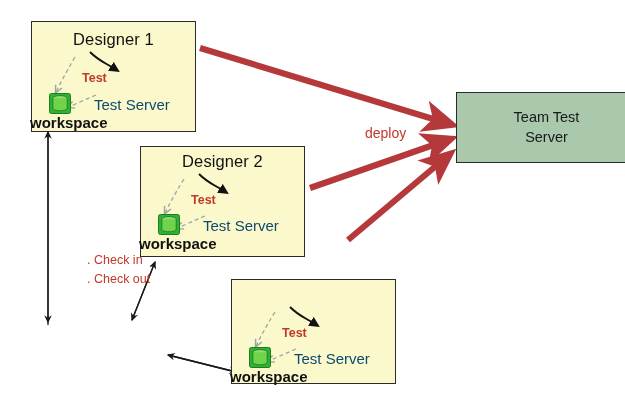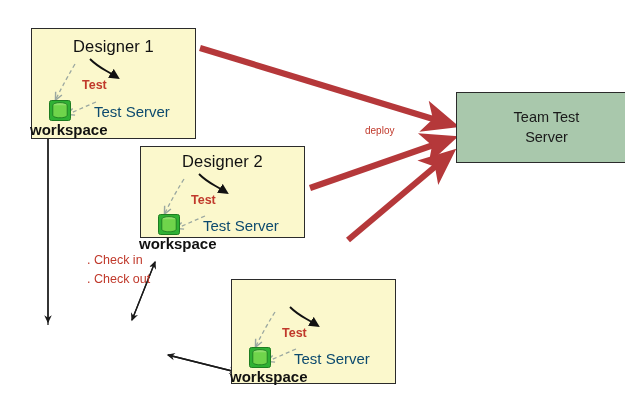--- a/index.html
+++ b/index.html
@@ -100,21 +100,21 @@
   .checklist {
     position: absolute;
     font-size: 12.5px;
     color: #c0392b;
     line-height: 1.5;
     white-space: nowrap;
     margin-left: 32px;
   }
   .deploy-label {
     position: absolute;
-    font-size: 10px;
+    font-size: 14px;
     color: #c0392b;
   }
 </style>
 </head>
 <body>
 
 <div id="canvas">
 
   <svg class="layer" viewBox="0 0 625 400">
     <defs>
@@ -154,21 +154,21 @@
       <line x1="132" y1="320" x2="155" y2="262" stroke="#1a1a1a" stroke-width="1.3" marker-end="url(#blackhead)"></line>
       <line x1="155" y1="262" x2="132" y2="320" stroke="#1a1a1a" stroke-width="1.3" marker-end="url(#blackhead)"></line>
     </g>
 
     <g>
       <line x1="168" y1="355" x2="236" y2="372" stroke="#1a1a1a" stroke-width="1.3" marker-end="url(#blackhead)"></line>
       <line x1="236" y1="372" x2="168" y2="355" stroke="#1a1a1a" stroke-width="1.3" marker-end="url(#blackhead)"></line>
     </g>
   </svg>
 
-  <div class="designer-box" style="left:31px; top:28px; width:165px; height:111px;">
+  <div class="designer-box" style="left:31px; top:21px; width:165px; height:111px;">
     <div class="designer-title" style="top:8px;">Designer 1</div>
 
     <svg width="165" height="111" style="position:absolute;left:0;top:0;">
 
       <path d="M43,35 C33,52 28,62 24,70" fill="none" stroke="#9aa7a0" stroke-width="1.3" stroke-dasharray="4,3" marker-end="url(#greyhead)"></path>
 
       <path d="M58,30 C67,39 72,40 83,47" fill="none" stroke="#111111" stroke-width="1.9" marker-end="url(#curvehead)"></path>
 
       <path d="M64,73 C52,78 44,82 36,85" fill="none" stroke="#9aa7a0" stroke-width="1.3" stroke-dasharray="4,3" marker-end="url(#greyhead)"></path>
     </svg>
@@ -179,21 +179,21 @@
     <div class="ws-wrap" style="left:-2px; top:71px; width:60px;">
       <svg class="ws-icon" viewBox="0 0 22 21">
         <rect x="0.5" y="0.5" width="21" height="20" rx="2" fill="#2fb134" stroke="#1e7d21" stroke-width="1"></rect>
         <ellipse cx="11" cy="5.2" rx="7.2" ry="2.6" fill="#8ede6b" stroke="#1e7d21" stroke-width="0.9"></ellipse>
         <path d="M3.8,5.2 L3.8,15.2 C3.8,16.7 7,17.8 11,17.8 C15,17.8 18.2,16.7 18.2,15.2 L18.2,5.2" fill="#6fd44b" stroke="#1e7d21" stroke-width="0.9"></path>
       </svg>
       <span class="ws-caption">workspace</span>
     </div>
   </div>
 
-  <div class="designer-box" style="left:140px; top:146px; width:165px; height:92px;">
+  <div class="designer-box" style="left:140px; top:146px; width:165px; height:111px;">
     <div class="designer-title" style="top:5px;">Designer 2</div>
 
     <svg width="165" height="105" style="position:absolute;left:0;top:0;">
       <path d="M43,32 C33,48 28,58 24,66" fill="none" stroke="#9aa7a0" stroke-width="1.3" stroke-dasharray="4,3" marker-end="url(#greyhead)"></path>
       <path d="M58,27 C67,36 72,37 83,44" fill="none" stroke="#111111" stroke-width="1.9" marker-end="url(#curvehead)"></path>
       <path d="M64,69 C52,74 44,78 36,81" fill="none" stroke="#9aa7a0" stroke-width="1.3" stroke-dasharray="4,3" marker-end="url(#greyhead)"></path>
     </svg>
 
     <div class="test-label" style="left:50px; top:46px;">Test</div>
     <div class="test-server-label" style="left:62px; top:70px;">Test Server</div>

